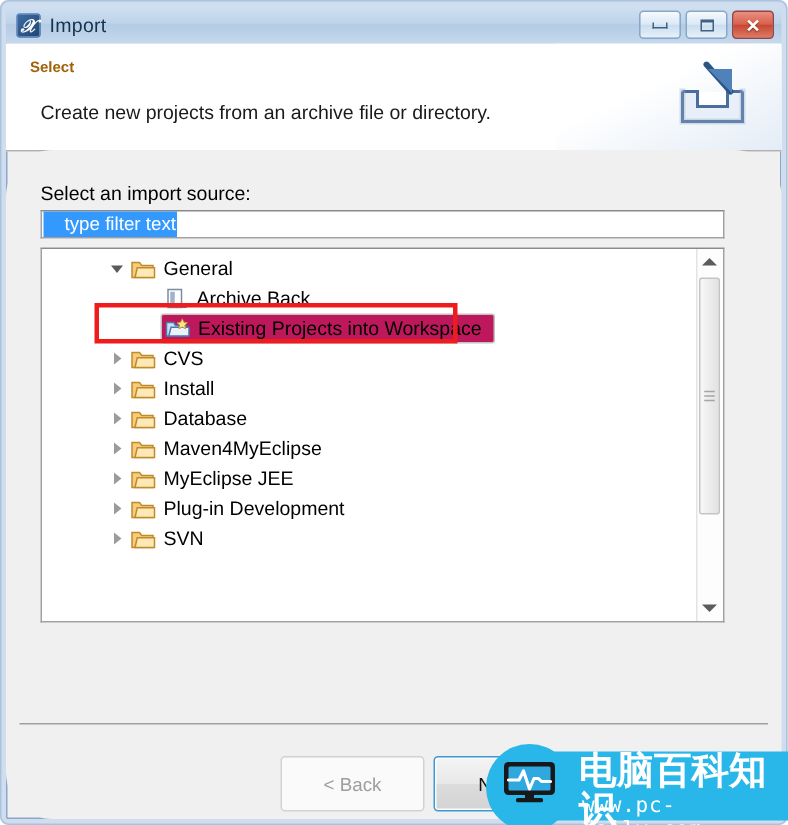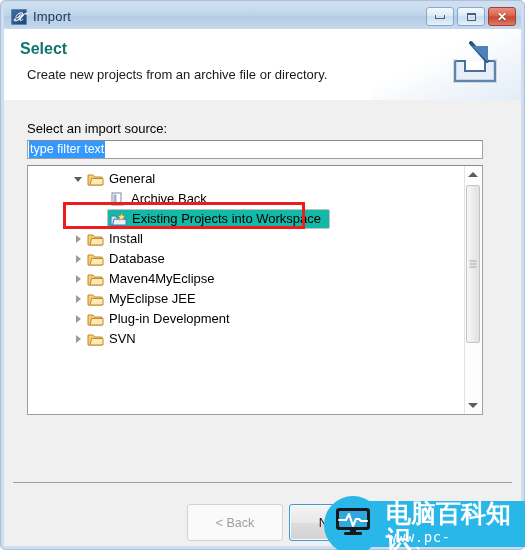--- a/index.html
+++ b/index.html
@@ -72,46 +72,47 @@
     background:#ffffff;
     border-bottom:1px solid #b0b0b0;
     overflow:hidden;
   }
   .header::after{
     content:"";position:absolute;right:0;top:0;width:150px;height:100%;
     background:linear-gradient(to bottom right,#ffffff 40%,#e3ecf6 100%);
   }
   .hdr-title{
     position:absolute;left:16px;top:11px;
-    font-size:16px;font-weight:bold;color:#0f766e;
+    font-size:10px;font-weight:bold;color:#a16207;
   }
   .hdr-sub{
     position:absolute;left:23px;top:38px;
     font-size:13px;color:#1a1a1a;
   }
   .hdr-icon{
     position:absolute;right:18px;top:12px;width:56px;height:48px;z-index:2;
   }
 
   
   .body{
     position:absolute;left:0;top:96px;right:0;bottom:0;
     background:#f0f0f0;
+    border-radius:31px;
   }
   .lbl-source{
     position:absolute;left:23px;top:21px;font-size:13px;color:#000;
   }
   .filter-box{
     position:absolute;left:23px;top:40px;width:456px;height:19px;
     background:#ffffff;border:1px solid #a0a0a0;border-top-color:#8a8a8a;
     box-sizing:border-box;display:flex;align-items:center;
   }
   .filter-text{
     font-size:12.5px;color:#ffffff;background:#3399ff;
-    padding:1px 1px 1px 1px;margin-left:1px;line-height:15px;
+    padding:1px 1px 1px 14px;margin-left:1px;line-height:15px;
   }
 
   .tree-wrap{
     position:absolute;left:23px;top:65px;width:456px;height:250px;
     background:#ffffff;border:1px solid #a0a0a0;border-top-color:#8a8a8a;
     box-sizing:border-box;overflow:hidden;
   }
   .tree{
     position:absolute;left:0;top:0;right:17px;bottom:0;
     padding-top:3px;overflow:hidden;
@@ -131,22 +132,22 @@
   .arrow.open::before{
     content:"";position:absolute;left:1px;top:3px;
     border-top:5px solid #5b5b5b;border-left:4.5px solid transparent;border-right:4.5px solid transparent;
   }
   .arrow.none{visibility:hidden;}
   .indent{width:22px;flex:none;}
   .ico{width:17px;height:15px;margin-right:5px;flex:none;position:relative;}
   .row .txt{padding-bottom:1px;}
 
   .sel-box{
-    background:#14b8a6;border:1px solid #c2c2c2;border-radius:2px;
-    padding:1px 8px 1px 2px;margin-left:-2px;display:flex;align-items:center;
+    background:#be185d;border:1px solid #c2c2c2;border-radius:2px;
+    padding:1px 8px 1px 2px;margin-left:-2px;display:flex;
   }
 
   .redbox{
     position:absolute;left:35px;top:36px;width:242px;height:27px;
     border:3px solid #ee1c1c;box-sizing:border-box;pointer-events:none;
     z-index:5;
   }
 
   
   .sbar{
@@ -303,20 +304,28 @@
                 </svg></span>
               <span class="txt">Existing Projects into Workspace</span>
             </span>
           </div>
           <div class="row">
             <span class="arrow closed"></span>
             <span class="ico"><svg viewBox="0 0 17 15" width="17" height="15">
                 <path d="M1,3 L1,13 L15,13 L15,5 L7.5,5 L6,3 Z" fill="#f6cd7c" stroke="#c08b2a" stroke-width="1"></path>
                 <path d="M3,13 L16,13 L16,6.5 L4.5,6.5 Z" fill="#fde8b6" stroke="#c08b2a" stroke-width="1"></path>
               </svg></span>
+            <span class="txt">CVS</span>
+          </div>
+          <div class="row">
+            <span class="arrow closed"></span>
+            <span class="ico"><svg viewBox="0 0 17 15" width="17" height="15">
+                <path d="M1,3 L1,13 L15,13 L15,5 L7.5,5 L6,3 Z" fill="#f6cd7c" stroke="#c08b2a" stroke-width="1"></path>
+                <path d="M3,13 L16,13 L16,6.5 L4.5,6.5 Z" fill="#fde8b6" stroke="#c08b2a" stroke-width="1"></path>
+              </svg></span>
             <span class="txt">Install</span>
           </div>
           <div class="row">
             <span class="arrow closed"></span>
             <span class="ico"><svg viewBox="0 0 17 15" width="17" height="15">
                 <path d="M1,3 L1,13 L15,13 L15,5 L7.5,5 L6,3 Z" fill="#f6cd7c" stroke="#c08b2a" stroke-width="1"></path>
                 <path d="M3,13 L16,13 L16,6.5 L4.5,6.5 Z" fill="#fde8b6" stroke="#c08b2a" stroke-width="1"></path>
               </svg></span>
             <span class="txt">Database</span>
           </div>

